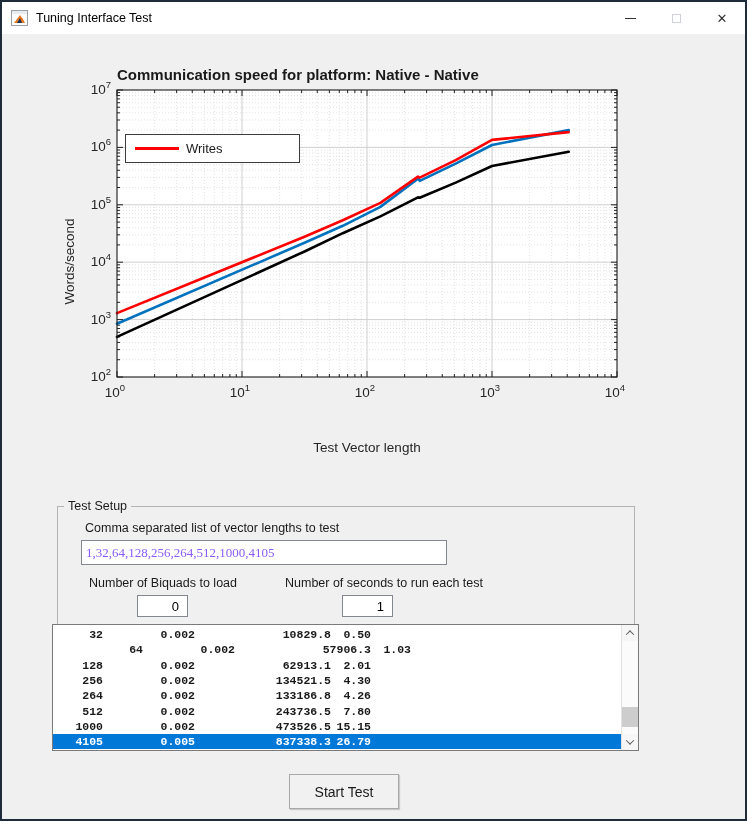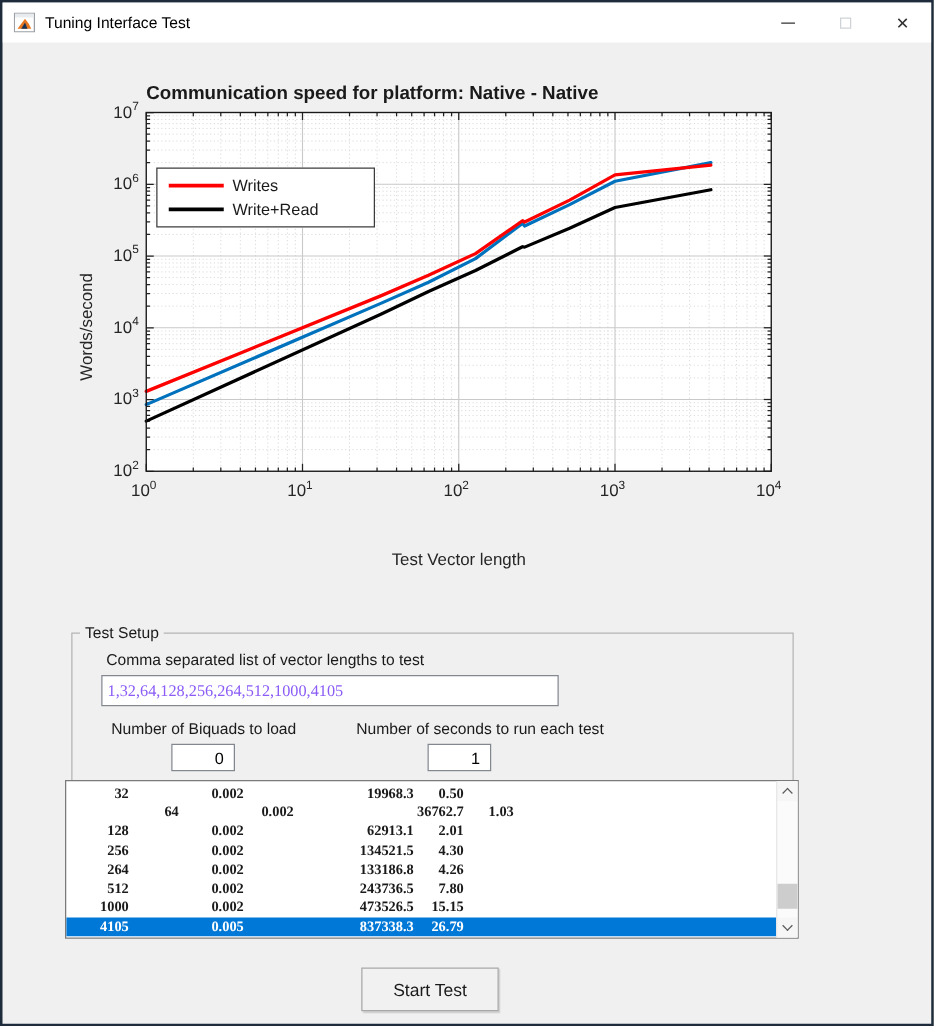--- a/index.html
+++ b/index.html
@@ -44,21 +44,21 @@
   #biquads-input{left:135px;top:593px;width:51px;height:22px;border:1px solid #828790;background:#fff;
                  font-size:13px;text-align:right;padding:0 8px 0 2px;color:#000;font-family:"Liberation Sans",sans-serif;}
   #seconds-label{left:282px;top:574px;width:200px;text-align:center;font-size:12.5px;color:#1a1a1a;}
   #seconds-input{left:340px;top:593px;width:51px;height:22px;border:1px solid #828790;background:#fff;
                  font-size:13px;text-align:right;padding:0 8px 0 2px;color:#000;font-family:"Liberation Sans",sans-serif;}
 
   
   #listbox{left:50px;top:622px;width:587px;height:127px;border:1px solid #7a7a7a;background:#fff;display:flex;}
   #lb-rows{width:568px;height:100%;overflow:hidden;padding-top:2px;}
   .lb-row{height:15.3px;display:flex;white-space:pre;
-          font-family:Liberation Serif, serif;font-size:11.5px;font-weight:bold;color:#1a1a1a;
+          font-family:Liberation Mono, monospace;font-size:11.5px;font-weight:bold;color:#1a1a1a;
           align-items:center;}
   .lb-row.selected{color:#ffffff;}
   .lb-cell{display:inline-block;text-align:right;}
   #scrollbar{width:17px;height:100%;background:#f6f6f6;border-left:1px solid #e2e2e2;display:flex;flex-direction:column;}
   .sb-arrow{height:16px;display:flex;align-items:center;justify-content:center;background:#f6f6f6;}
   .chev{width:6px;height:6px;border-right:1.4px solid #5a5a5a;border-bottom:1.4px solid #5a5a5a;display:block;}
   .chev.up{transform:rotate(-135deg) translate(-1px,-1px);}
   .chev.down{transform:rotate(45deg) translate(-1px,-1px);}
   #sb-track{flex:1;position:relative;background:#fbfbfb;}
   #sb-thumb{position:absolute;left:0;top:66px;width:100%;height:20px;background:#cdcdcd;}
@@ -358,39 +358,35 @@
       <text x="109" y="149.4" text-anchor="end" font-family="Liberation Sans, sans-serif" font-size="13.5" fill="#262626">10<tspan dy="-6" font-size="9.5">6</tspan></text>
       <text x="109" y="92" text-anchor="end" font-family="Liberation Sans, sans-serif" font-size="13.5" fill="#262626">10<tspan dy="-6" font-size="9.5">7</tspan></text>
     </svg>
   <div id="y-label" class="abs">Words/second</div>
   <div id="x-label" class="abs">Test Vector length</div>
   <div id="legend" class="abs">
       <div class="legend-row">
         <span class="legend-swatch" style="background: rgb(255, 0, 0);"></span>
         <span class="legend-label">Writes</span>
       </div>
-      <div class="legend-row">
-        <span class="legend-swatch" style="background: rgb(0, 0, 0);"></span>
-        <span class="legend-label">Write+Read</span>
-      </div>
     </div>
 
   <div id="group-box" class="abs"></div>
   <div id="group-label" class="abs">Test Setup</div>
   <div id="vector-label" class="abs">Comma separated list of vector lengths to test</div>
   <input id="vector-input" class="abs" value="1,32,64,128,256,264,512,1000,4105" style="">
   <div id="biquads-label" class="abs">Number of Biquads to load</div>
   <input id="biquads-input" class="abs" value="0" style="">
   <div id="seconds-label" class="abs">Number of seconds to run each test</div>
   <input id="seconds-input" class="abs" value="1" style="">
 
   <div id="listbox" class="abs">
     <div id="lb-rows">
-        <div class="lb-row"><span class="lb-cell" style="width: 50px;">32</span><span class="lb-cell" style="width: 92px;">0.002</span><span class="lb-cell" style="width: 136px;">19968.3</span><span class="lb-cell" style="width: 40px;">0.50</span></div>
-        <div class="lb-row"><span class="lb-cell" style="width: 50px; margin-left: 40px;">64</span><span class="lb-cell" style="width: 92px;">0.002</span><span class="lb-cell" style="width: 136px;">36762.7</span><span class="lb-cell" style="width: 40px;">1.03</span></div>
+        <div class="lb-row"><span class="lb-cell" style="width: 50px;">32</span><span class="lb-cell" style="width: 92px;">0.002</span><span class="lb-cell" style="width: 136px;">10829.8</span><span class="lb-cell" style="width: 40px;">0.50</span></div>
+        <div class="lb-row"><span class="lb-cell" style="width: 50px; margin-left: 40px;">64</span><span class="lb-cell" style="width: 92px;">0.002</span><span class="lb-cell" style="width: 136px;">57906.3</span><span class="lb-cell" style="width: 40px;">1.03</span></div>
         <div class="lb-row"><span class="lb-cell" style="width: 50px;">128</span><span class="lb-cell" style="width: 92px;">0.002</span><span class="lb-cell" style="width: 136px;">62913.1</span><span class="lb-cell" style="width: 40px;">2.01</span></div>
         <div class="lb-row"><span class="lb-cell" style="width: 50px;">256</span><span class="lb-cell" style="width: 92px;">0.002</span><span class="lb-cell" style="width: 136px;">134521.5</span><span class="lb-cell" style="width: 40px;">4.30</span></div>
         <div class="lb-row"><span class="lb-cell" style="width: 50px;">264</span><span class="lb-cell" style="width: 92px;">0.002</span><span class="lb-cell" style="width: 136px;">133186.8</span><span class="lb-cell" style="width: 40px;">4.26</span></div>
         <div class="lb-row"><span class="lb-cell" style="width: 50px;">512</span><span class="lb-cell" style="width: 92px;">0.002</span><span class="lb-cell" style="width: 136px;">243736.5</span><span class="lb-cell" style="width: 40px;">7.80</span></div>
         <div class="lb-row"><span class="lb-cell" style="width: 50px;">1000</span><span class="lb-cell" style="width: 92px;">0.002</span><span class="lb-cell" style="width: 136px;">473526.5</span><span class="lb-cell" style="width: 40px;">15.15</span></div>
         <div class="lb-row selected" style="background: rgb(0, 120, 215);"><span class="lb-cell" style="width: 50px;">4105</span><span class="lb-cell" style="width: 92px;">0.005</span><span class="lb-cell" style="width: 136px;">837338.3</span><span class="lb-cell" style="width: 40px;">26.79</span></div>
       </div>
     <div id="scrollbar">
       <div class="sb-arrow">
           <span class="chev up"></span>

